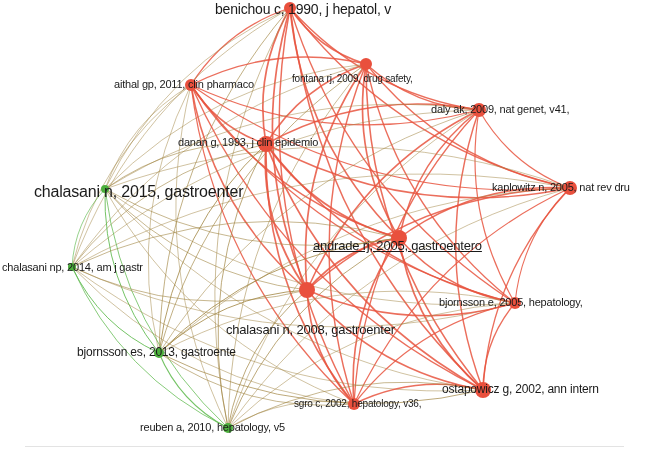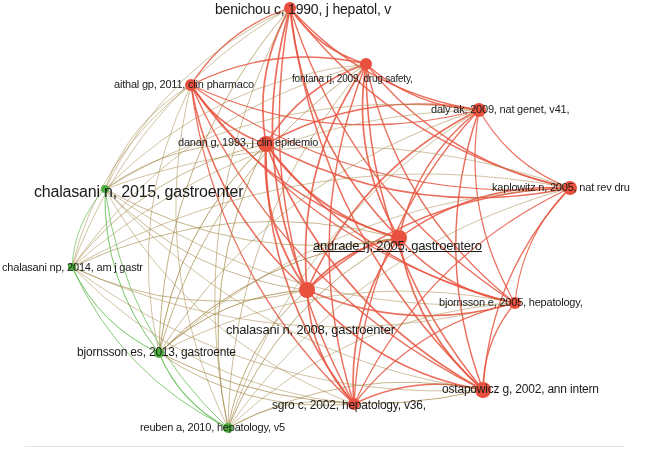--- a/index.html
+++ b/index.html
@@ -144,16 +144,16 @@
     <span class="label" style="left: 403px; top: 104px; font-size: 11px; margin-left: 28px;">daly ak, 2009, nat genet, v41,</span>
     <span class="label" style="left: 178px; top: 137px; font-size: 11px;">danan g, 1993, j clin epidemio</span>
     <span class="label" style="left: 492px; top: 182px; font-size: 11px;">kaplowitz n, 2005, nat rev dru</span>
     <span class="label" style="left: 34px; top: 184px; font-size: 16px; text-align: center;">chalasani n, 2015, gastroenter</span>
     <span class="label" style="left: 313px; top: 239px; font-size: 13px; text-decoration: underline;">andrade rj, 2005, gastroentero</span>
     <span class="label" style="left: 2px; top: 262px; font-size: 11px;">chalasani np, 2014, am j gastr</span>
     <span class="label" style="left: 226px; top: 283px; font-size: 13px; margin-top: 40px;">chalasani n, 2008, gastroenter</span>
     <span class="label" style="left: 439px; top: 297px; font-size: 11px; text-align: right;">bjornsson e, 2005, hepatology,</span>
     <span class="label" style="left: 77px; top: 346px; font-size: 12px;">bjornsson es, 2013, gastroente</span>
     <span class="label" style="left: 399px; top: 383px; font-size: 12px; padding-left: 43px;">ostapowicz g, 2002, ann intern</span>
-    <span class="label" style="left: 272px; top: 399px; font-size: 12px; text-align: right;">sgro c, 2002, hepatology, v36,</span>
+    <span class="label" style="left: 294px; top: 399px; font-size: 10px; text-align: right;">sgro c, 2002, hepatology, v36,</span>
     <span class="label" style="left: 140px; top: 422px; font-size: 11px;">reuben a, 2010, hepatology, v5</span>
   </div>
 <div class="bottom-line"></div>
 
 </body></html>

